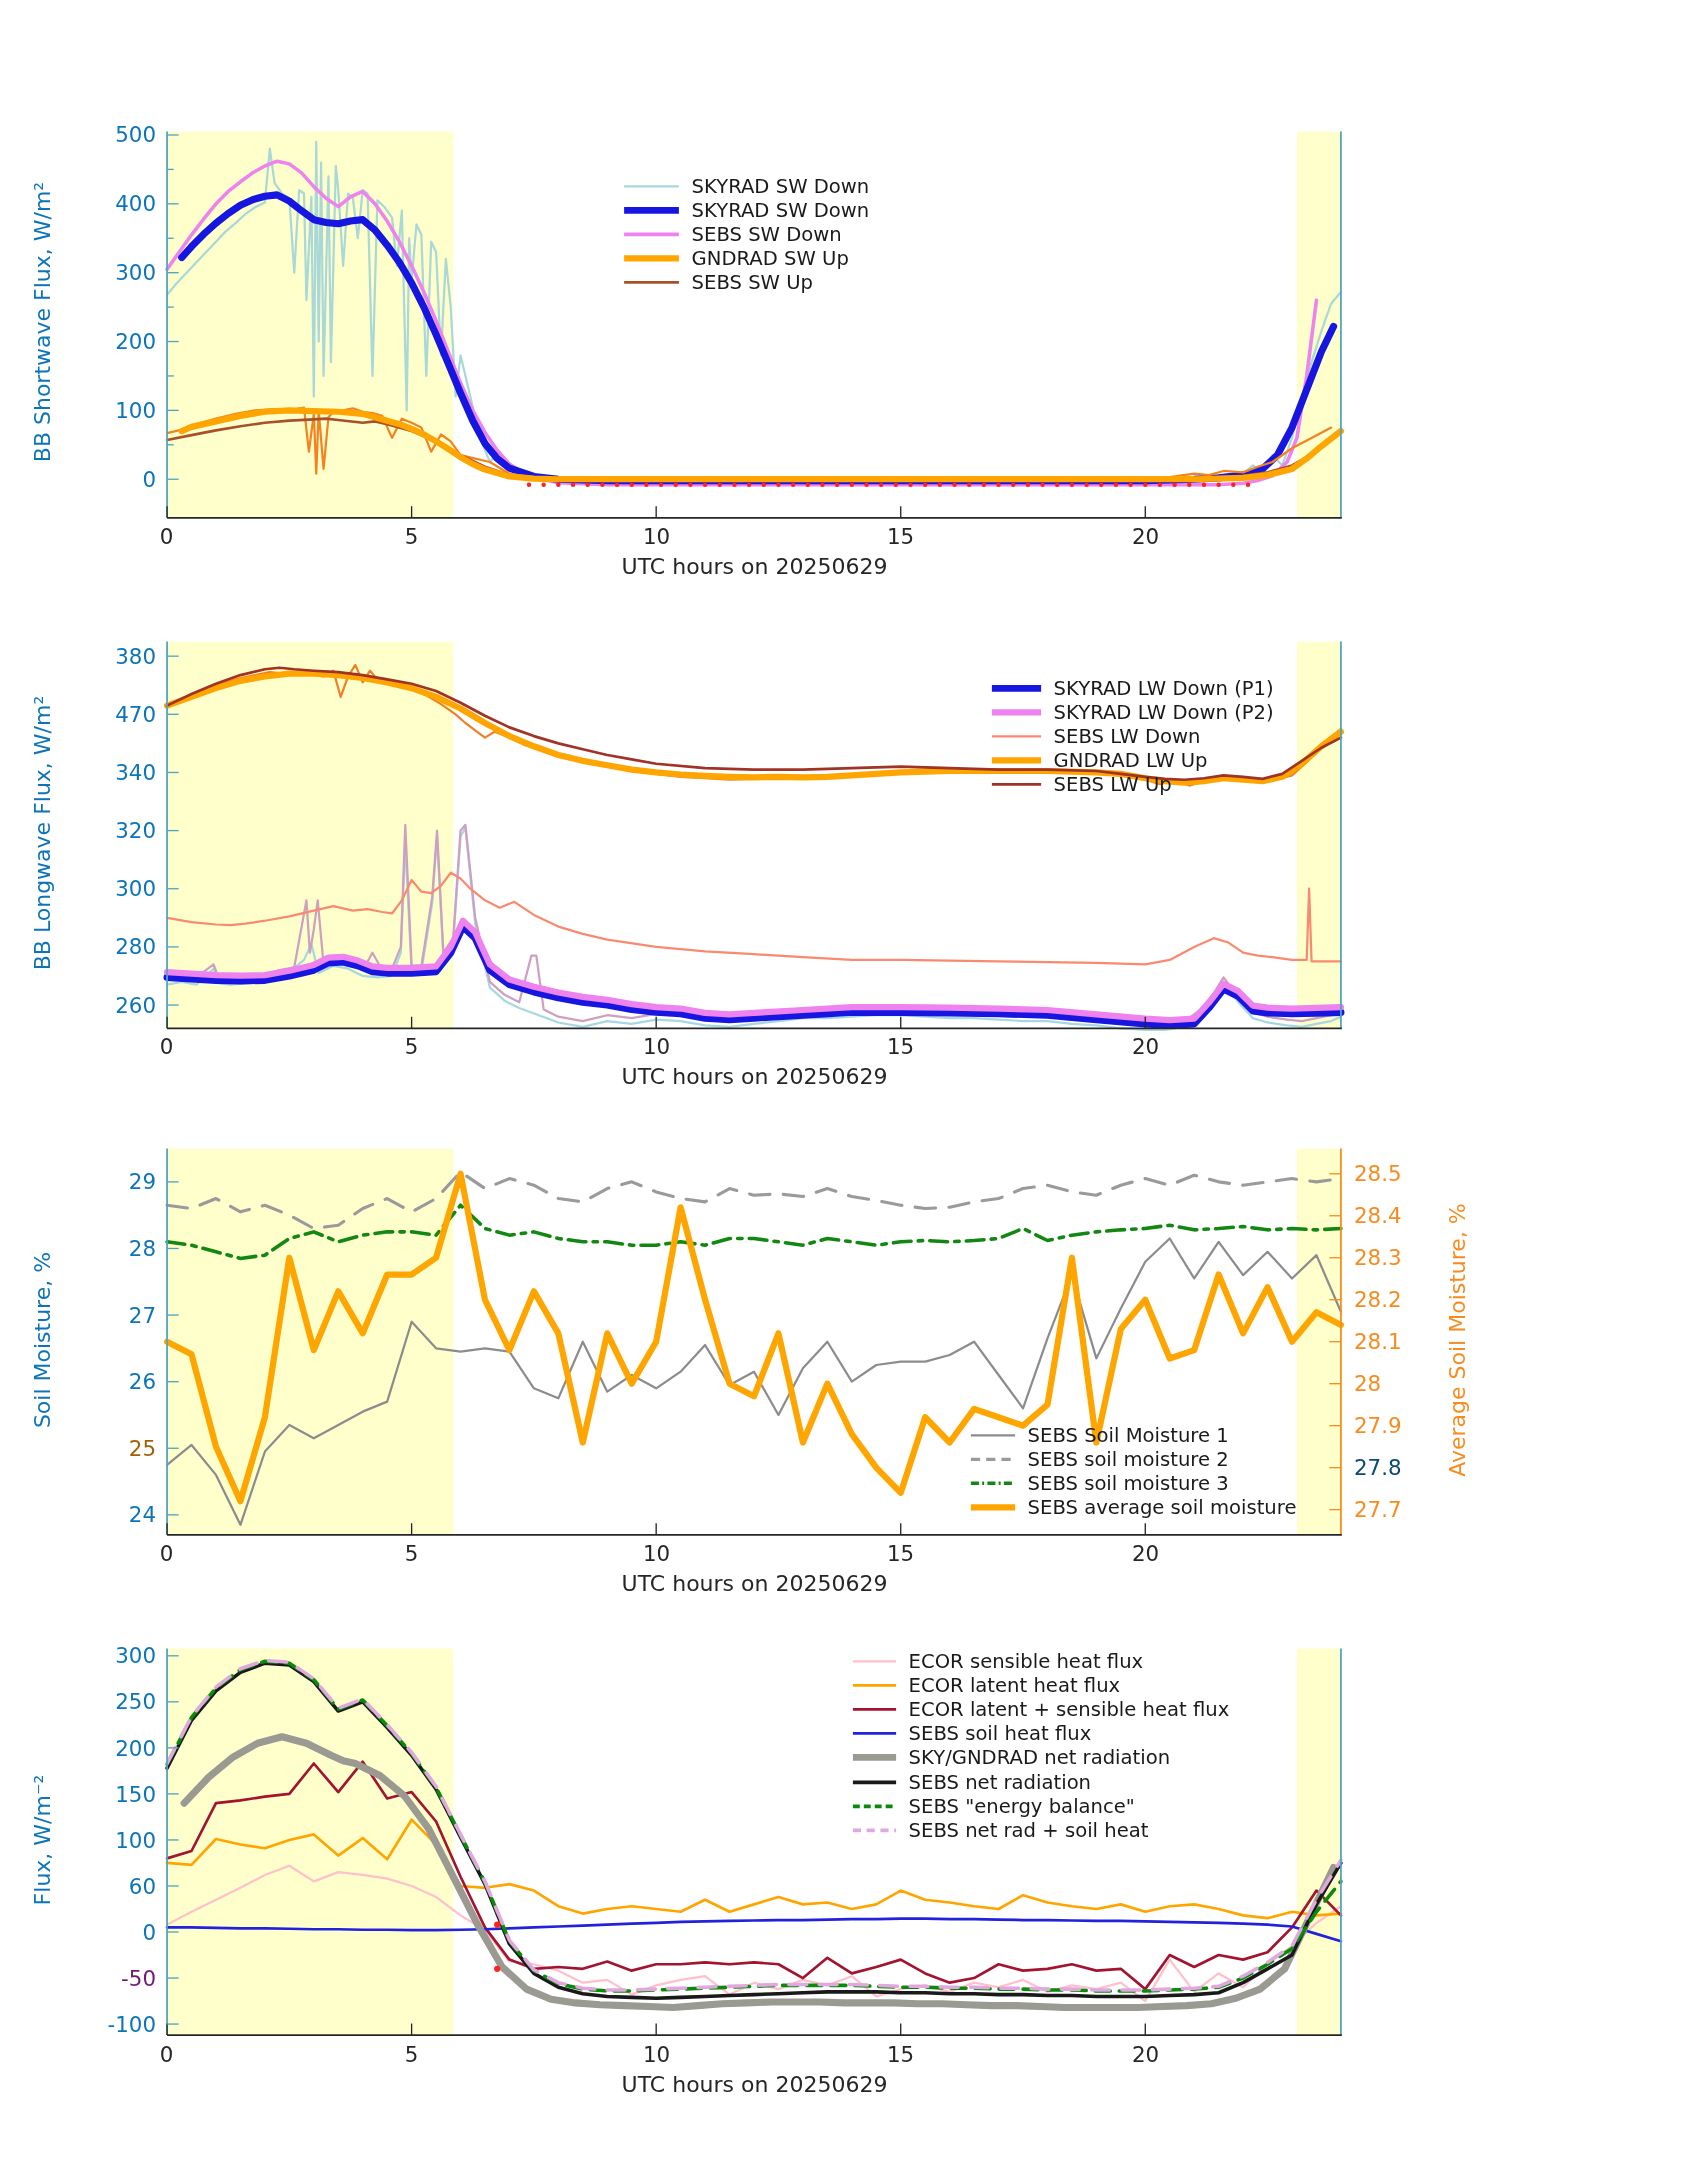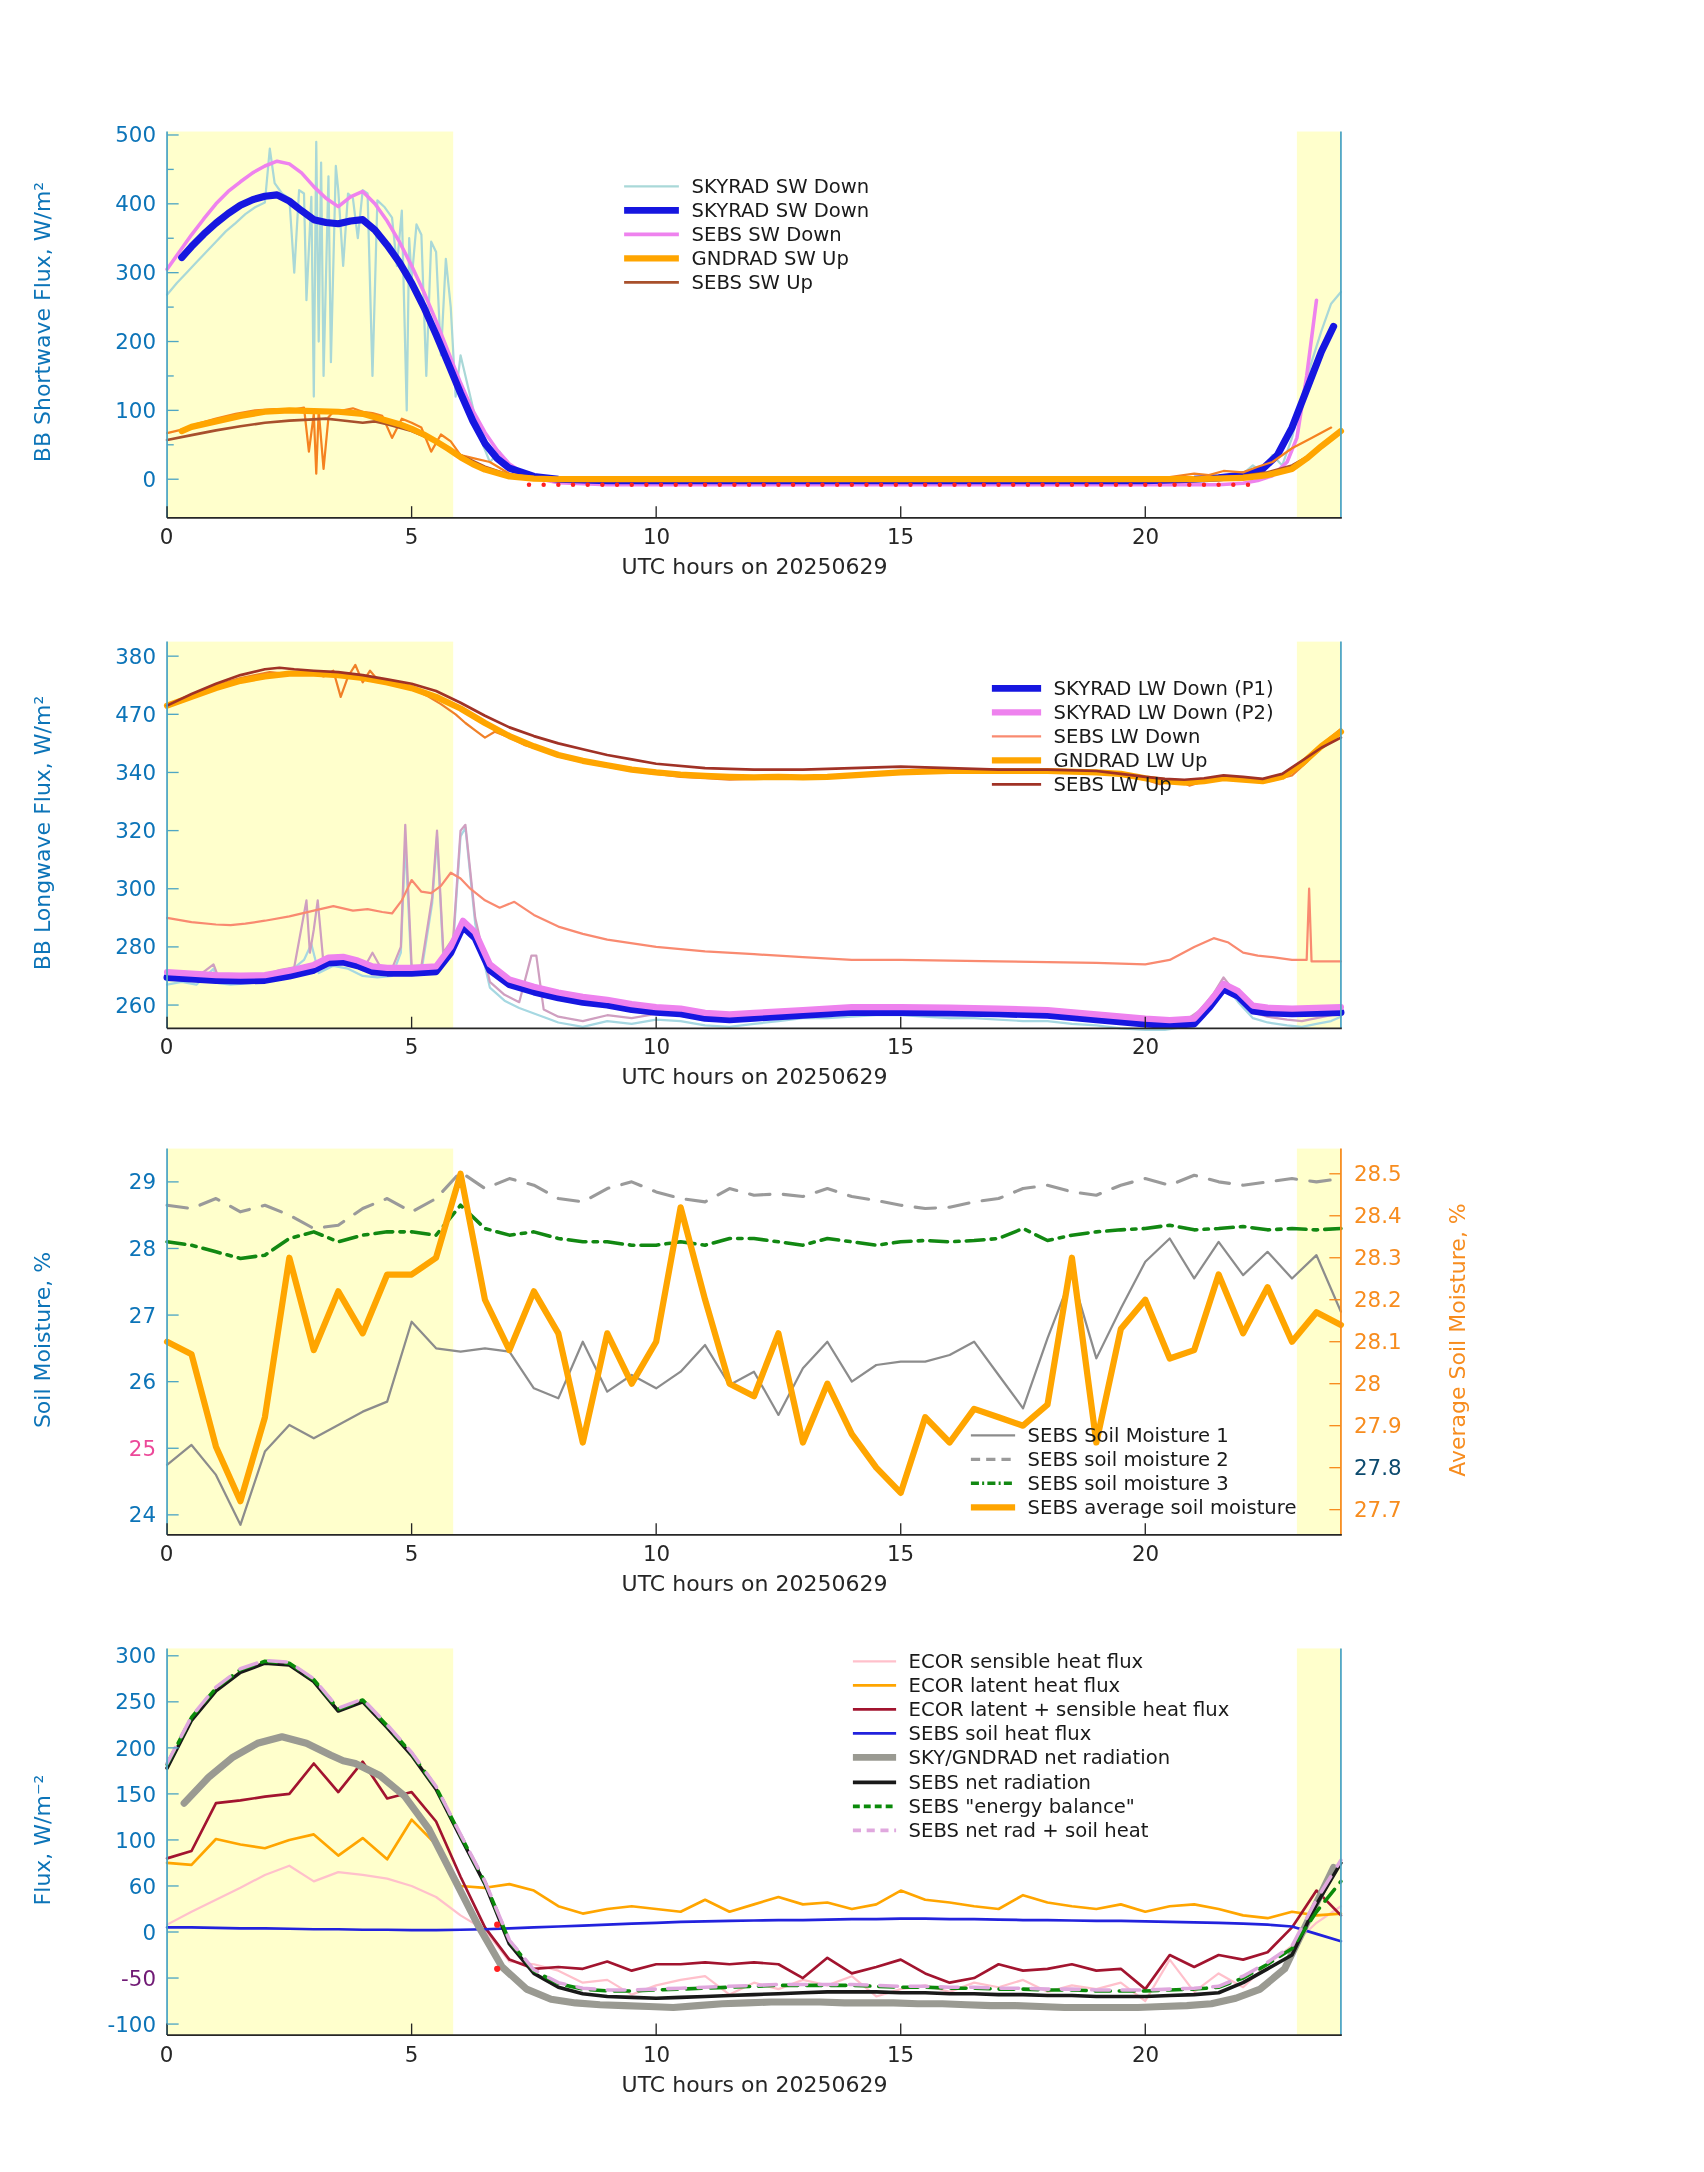--- a/index.html
+++ b/index.html
@@ -253,21 +253,21 @@
       </svg>
     <div class="axis-label ylab ylab-left" style="left: -225px; top: 1329px; color: rgb(12, 116, 184);">Soil Moisture, %</div>
     <div class="axis-label ylab ylab-right" style="left: 1190px; top: 1329px; color: rgb(247, 140, 30);">Average Soil Moisture, %</div>
     <div class="axis-label xlab" style="left: 487px; top: 1573px; width: 535px; color: rgb(38, 38, 38);">UTC hours on 20250629</div>
   <div class="tick-label xtick" style="left: 131px; top: 1543px; width: 71px; color: rgb(38, 38, 38);">0</div>
       <div class="tick-label xtick" style="left: 376px; top: 1543px; width: 71px; color: rgb(38, 38, 38);">5</div>
       <div class="tick-label xtick" style="left: 621px; top: 1543px; width: 71px; color: rgb(38, 38, 38);">10</div>
       <div class="tick-label xtick" style="left: 865px; top: 1543px; width: 71px; color: rgb(38, 38, 38);">15</div>
       <div class="tick-label xtick" style="left: 1110px; top: 1543px; width: 71px; color: rgb(38, 38, 38);">20</div>
       <div class="tick-label ytick" style="left: 71px; top: 1504px; width: 85px; color: rgb(12, 116, 184);">24</div>
-      <div class="tick-label ytick" style="left: 71px; top: 1438px; width: 85px; color: #ec4899;">25</div>
+      <div class="tick-label ytick" style="left: 71px; top: 1438px; width: 85px; color: #a16207;">25</div>
       <div class="tick-label ytick" style="left: 71px; top: 1371px; width: 85px; color: rgb(12, 116, 184);">26</div>
       <div class="tick-label ytick" style="left: 71px; top: 1305px; width: 85px; color: rgb(12, 116, 184);">27</div>
       <div class="tick-label ytick" style="left: 71px; top: 1238px; width: 85px; color: rgb(12, 116, 184);">28</div>
       <div class="tick-label ytick" style="left: 71px; top: 1171px; width: 85px; color: rgb(12, 116, 184);">29</div>
       <div class="tick-label" style="left: 1354px; top: 1499px; color: rgb(247, 140, 30);">27.7</div>
       <div class="tick-label" style="left: 1354px; top: 1457px; color: #0c4a6e;">27.8</div>
       <div class="tick-label" style="left: 1354px; top: 1415px; color: rgb(247, 140, 30);">27.9</div>
       <div class="tick-label" style="left: 1354px; top: 1373px; color: rgb(247, 140, 30);">28</div>
       <div class="tick-label" style="left: 1354px; top: 1331px; color: rgb(247, 140, 30);">28.1</div>
       <div class="tick-label" style="left: 1354px; top: 1289px; color: rgb(247, 140, 30);">28.2</div>

